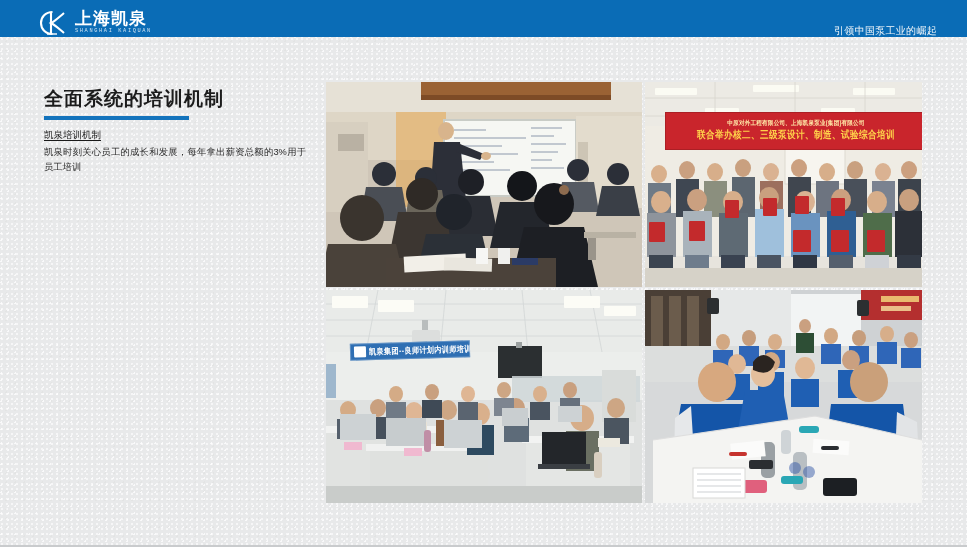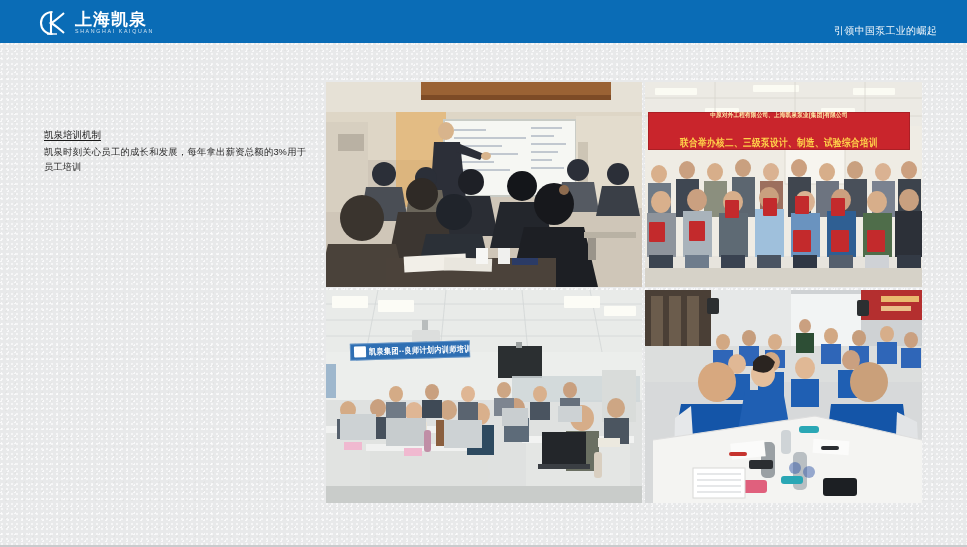--- a/index.html
+++ b/index.html
@@ -12,22 +12,23 @@
     position:relative; width:967px; height:547px;
     background:#e8e9ea;
     background-image:
       radial-gradient(circle at 20% 30%, rgba(255,255,255,0.75) 0 1px, transparent 1px),
       radial-gradient(circle at 70% 60%, rgba(0,0,0,0.025) 0 1px, transparent 1px),
       radial-gradient(circle at 45% 80%, rgba(255,255,255,0.6) 0 1px, transparent 1px);
     background-size: 7px 7px, 9px 9px, 5px 5px;
   }
   
   #header {
-    position:absolute; left:0; top:0; width:967px; height:43px;
+    position:absolute; left:0; top:0; width:967px; height:37px;
     background:#0a6cb6;
+    font-family:Liberation Mono, monospace;
   }
   #header-inner { position:relative; width:100%; height:100%; }
   #logo { position:absolute; left:38px; top:9px; height:28px; display:flex; align-items:center; }
   #logo-mark { width:30px; height:28px; display:block; }
   #logo-words { margin-left:7px; display:flex; flex-direction:column; justify-content:center; }
   #logo-cn {
     color:#ffffff; font-size:17px; font-weight:bold; line-height:17px;
     letter-spacing:1px; white-space:nowrap;
   }
   #logo-en {
@@ -116,20 +117,24 @@
         </svg>
         <div id="logo-words">
           <div id="logo-cn">上海凯泉</div>
           <div id="logo-en">SHANGHAI KAIQUAN</div>
         </div>
       </div>
       <div id="tagline">引领中国泵工业的崛起</div>
     </div>
   </div>
 
+  <div id="title-block">
+    <div id="slide-title">全面系统的培训机制</div>
+    <div id="title-rule"></div>
+  </div>
 
   <div id="body-block">
     <div id="body-heading">凯泉培训机制</div>
     <div class="body-para">凯泉时刻关心员工的成长和发展，每年拿出薪资总额的3%用于员工培训</div>
   </div>
 
   <div id="photo-grid">
 
     <div class="photo">
       <svg class="photo-canvas" viewBox="0 0 316 205" preserveAspectRatio="none">
@@ -292,21 +297,21 @@
             <rect x="118" y="116" width="14" height="18" rx="1"></rect>
             <rect x="150" y="114" width="14" height="18" rx="1"></rect>
             <rect x="186" y="116" width="14" height="18" rx="1"></rect>
             <rect x="148" y="148" width="18" height="22" rx="1"></rect>
             <rect x="186" y="148" width="18" height="22" rx="1"></rect>
             <rect x="222" y="148" width="18" height="22" rx="1"></rect>
           </g>
         </g>
         <rect x="0" y="186" width="277" height="19" fill="#d6d2c8"></rect>
       </svg>
-      <div class="banner-red" style="left:3px; top:30px; width:262px; height:38px;justify-content:space-between;">
+      <div class="banner-red" style="left:20px; top:30px; width:262px; height:38px;">
         <div class="line1">中原对外工程有限公司、上海凯泉泵业(集团)有限公司</div>
         <div class="line2">联合举办核二、三级泵设计、制造、试验综合培训</div>
       </div>
     </div>
 
     <div class="photo">
       <svg class="photo-canvas" viewBox="0 0 316 213" preserveAspectRatio="none">
         <rect x="0" y="0" width="316" height="213" fill="#dfe1e0"></rect>
         <rect x="0" y="0" width="316" height="62" fill="#e9ebe9"></rect>
         <g stroke="#d2d6d5" stroke-width="0.8" fill="none">

